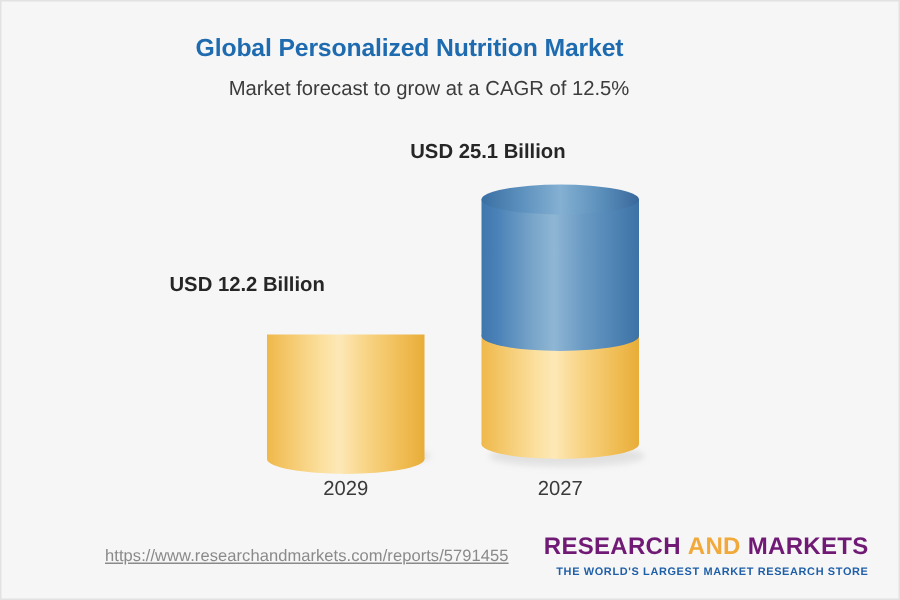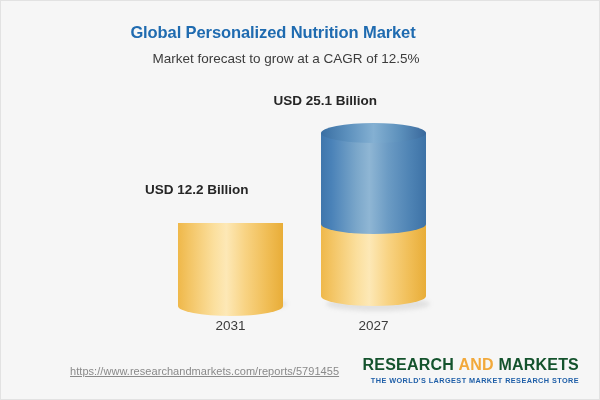--- a/index.html
+++ b/index.html
@@ -151,21 +151,21 @@
     position:absolute;right:22px;top:4px;
     text-align:right;
   }
   #logo-wordmark{
     font-size:16px;
     font-weight:bold;
     letter-spacing:0.2px;
     line-height:19px;
     white-space:nowrap;
   }
-  .wm-blue{color:#14532d;}
+  .wm-blue{color:#701a75;}
   .wm-orange{color:#f2a93b;text-align:right;}
   #logo-tagline{
     font-size:7.3px;
     font-weight:bold;
     color:#1f5fa8;
     letter-spacing:0.42px;
     line-height:11px;
     white-space:nowrap;
     padding-top:1px;
   }
@@ -177,34 +177,34 @@
 
   <div id="header">
     <div id="chart-title">Global Personalized Nutrition Market</div>
     <div id="chart-subtitle">Market forecast to grow at a CAGR of 12.5%</div>
   </div>
 
   <div id="plot">
 
     <div class="bar-group">
 
-      <div class="value-label" style="left:144px;top:181px;">USD 12.2 Billion</div>
+      <div class="value-label" style="left:112px;top:181px;">USD 12.2 Billion</div>
 
       <div class="cyl-shadow" style="left:182px;top:296px;width:104px;height:14px;"></div>
 
       <div class="cyl" style="left:177px;top:212px;width:105px;height:93px;">
 
         <div class="cyl-bottom fill-yellow" style="top:83px;height:20px;"></div>
 
         <div class="cyl-body fill-yellow" style="top:10px;height:83px;"></div>
 
         <div class="cyl-top top-yellow" style="top:0px;height:20px;"></div>
       </div>
 
-      <div class="cat-label" style="left:129.5px;top:317px;">2031</div>
+      <div class="cat-label" style="left:129.5px;top:317px;">2029</div>
     </div>
 
     <div class="bar-group">
 
       <div class="value-label" style="left:272.5px;top:92px;">USD 25.1 Billion</div>
 
       <div class="cyl-shadow" style="left:325px;top:296px;width:104px;height:14px;"></div>
 
       <div class="cyl" style="left:320px;top:122px;width:105px;height:183px;">
 

